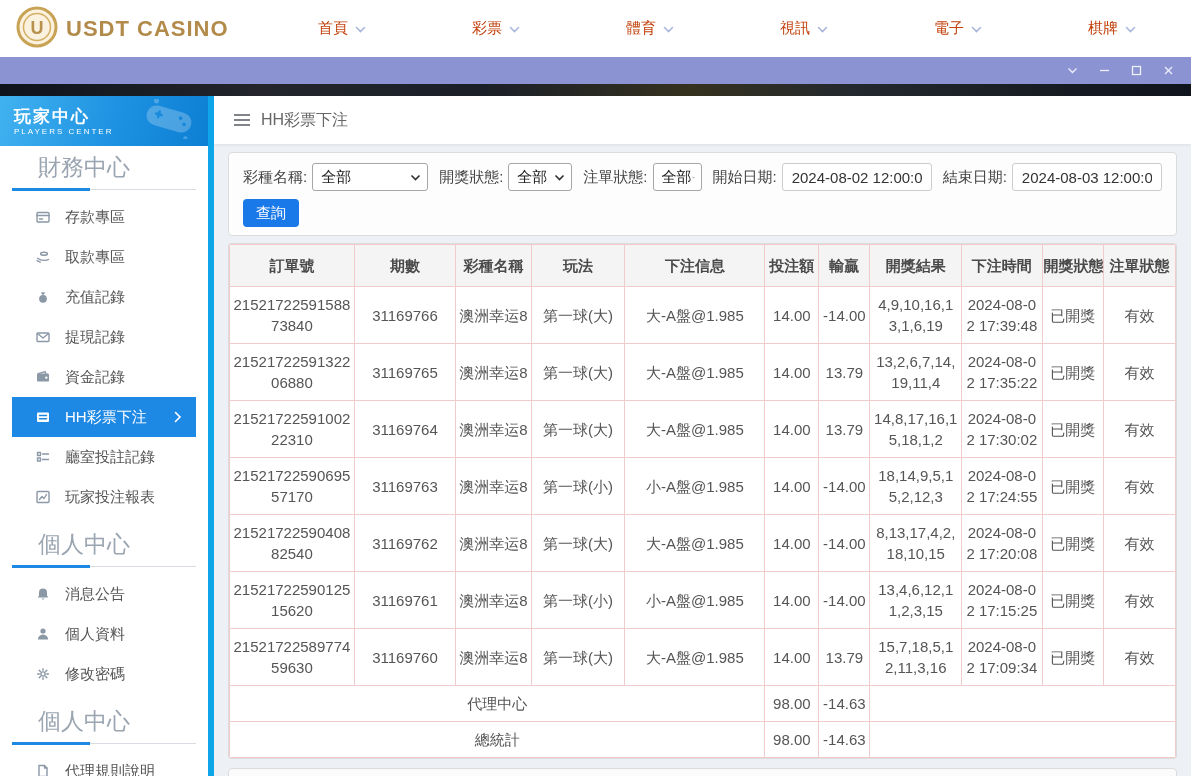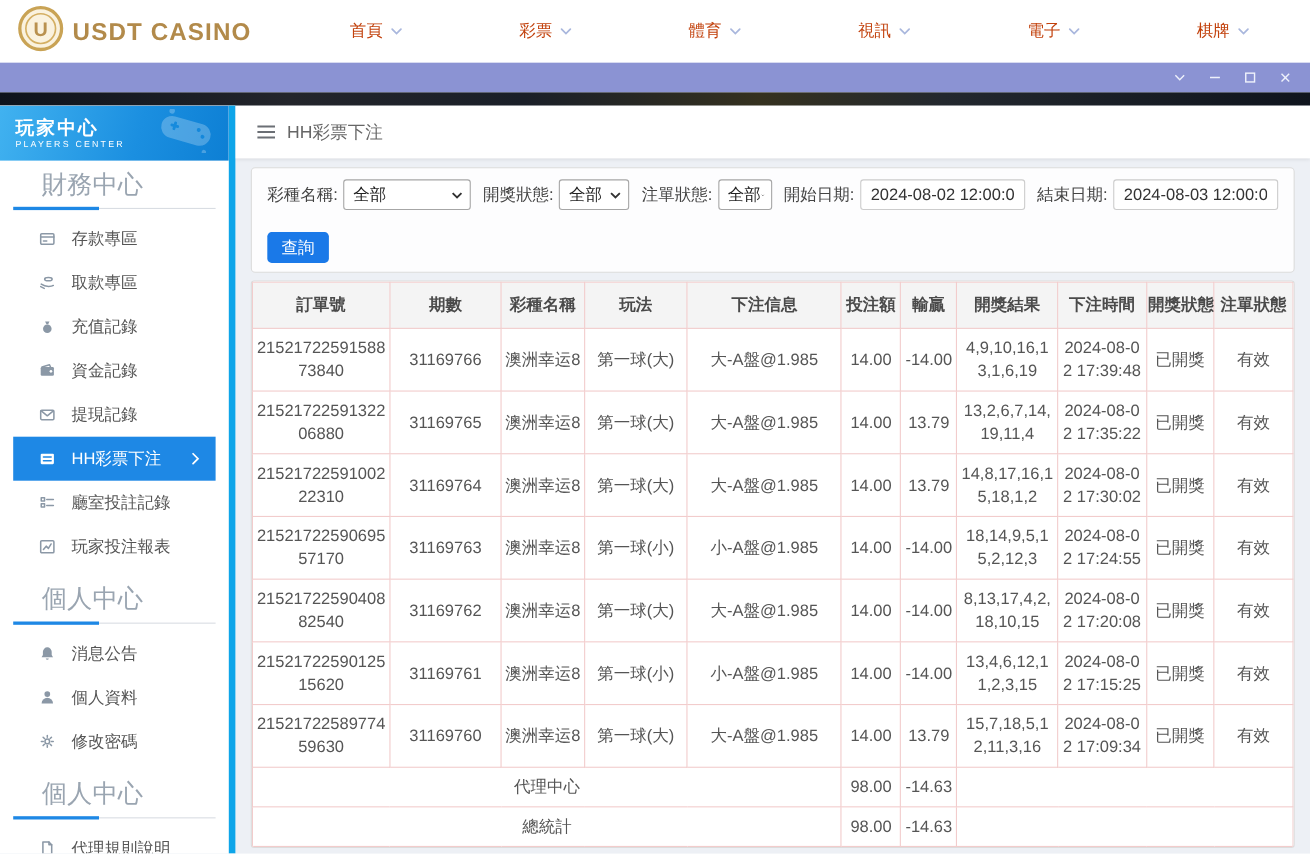--- a/index.html
+++ b/index.html
@@ -57,21 +57,21 @@
   .filter-panel { background:#fdfdfe; border:1px solid #dcdcdc; border-radius:4px; padding:10px 14px 8px; }
   .filter-row { display:flex; align-items:center; font-size:15px; color:#444; white-space:nowrap; }
   .flabel { margin-right:5px; }
   .fgap { margin-left:11px; }
   .fselect { height:28px; border:1px solid #a6a6a6; border-radius:3px; background:#fff;
              display:flex; align-items:center; justify-content:space-between;
              padding:0 6px 0 8px; font-size:15px; color:#222; cursor:pointer; }
   .w-lottery { width:116px; } .w-draw { width:64px; } .w-order { width:49px; }
   .dinput { height:28px; width:150px; border:1px solid #ccc; border-radius:3px; font-size:15px;
             color:#333; padding:0 9px; background:#fff; font-family:inherit; }
-  .filter-row2 { margin-top:20px; }
+  .filter-row2 { margin-top:8px; }
   .search-btn { background:#1a79e8; color:#fff; border:none; border-radius:4px; height:28px;
                 padding:0 13px; font-size:15px; cursor:pointer; font-family:inherit; }
 
   
   .table-panel { margin-top:7px; background:#fff; border:1px solid #dcdcdc; border-radius:3px; overflow:hidden; }
   table { width:100%; border-collapse:collapse; table-layout:fixed; }
   th, td { border:1px solid #f2cccc; text-align:center; color:#555; font-size:15px;
            line-height:21px; padding:7px 3px; word-break:break-all; }
   th { background:#f4f4f4; color:#4a4a4a; font-weight:bold; height:42px; padding:0 1px; word-break:keep-all; }
   tr.sum td { padding:7px 3px; }
@@ -220,35 +220,35 @@
                 <svg width="16" height="16" viewBox="0 0 16 16" fill="none" stroke="currentColor" stroke-width="1.4" stroke-linecap="round" stroke-linejoin="round">
                   <path d="M6 3.2h4l-1.2 2.6h-1.6z" fill="currentColor" stroke="none"></path>
                   <circle cx="8" cy="9.8" r="3.9" fill="currentColor" stroke="none"></circle>
                 </svg>
               </span>
               <span>充值記錄</span>
             </div>
             <div class="sb-item">
               <span class="sbicon">
                 <svg width="16" height="16" viewBox="0 0 16 16" fill="none" stroke="currentColor" stroke-width="1.4" stroke-linecap="round" stroke-linejoin="round">
+                  <rect x="2" y="4" width="12" height="8.5" rx="1"></rect>
+                  <path d="M2.5 4.5L8 9l5.5-4.5"></path>
+                </svg>
+              </span>
+              <span>提現記錄</span>
+            </div>
+            <div class="sb-item">
+              <span class="sbicon">
+                <svg width="16" height="16" viewBox="0 0 16 16" fill="none" stroke="currentColor" stroke-width="1.4" stroke-linecap="round" stroke-linejoin="round">
                   <path d="M3.2 4.6l6.8-2 .9 2" fill="none"></path>
                   <rect x="2" y="4.6" width="12" height="8" rx="1.2" fill="currentColor" stroke="none"></rect>
                   <circle cx="11.3" cy="8.6" r="1.2" fill="#fff" stroke="none"></circle>
                 </svg>
               </span>
               <span>資金記錄</span>
-            </div>
-            <div class="sb-item">
-              <span class="sbicon">
-                <svg width="16" height="16" viewBox="0 0 16 16" fill="none" stroke="currentColor" stroke-width="1.4" stroke-linecap="round" stroke-linejoin="round">
-                  <rect x="2" y="4" width="12" height="8.5" rx="1"></rect>
-                  <path d="M2.5 4.5L8 9l5.5-4.5"></path>
-                </svg>
-              </span>
-              <span>提現記錄</span>
             </div>
             <div class="sb-item active">
               <span class="sbicon">
                 <svg width="16" height="16" viewBox="0 0 16 16" fill="none" stroke="currentColor" stroke-width="1.4" stroke-linecap="round" stroke-linejoin="round">
                   <rect x="2" y="3.5" width="12" height="9.5" rx="1" fill="currentColor" stroke="none"></rect>
                   <line x1="4.5" y1="6.5" x2="11.5" y2="6.5" stroke="#1e88e5"></line>
                   <line x1="4.5" y1="9.8" x2="11.5" y2="9.8" stroke="#1e88e5"></line>
                 </svg>
               </span>
               <span>HH彩票下注</span>

